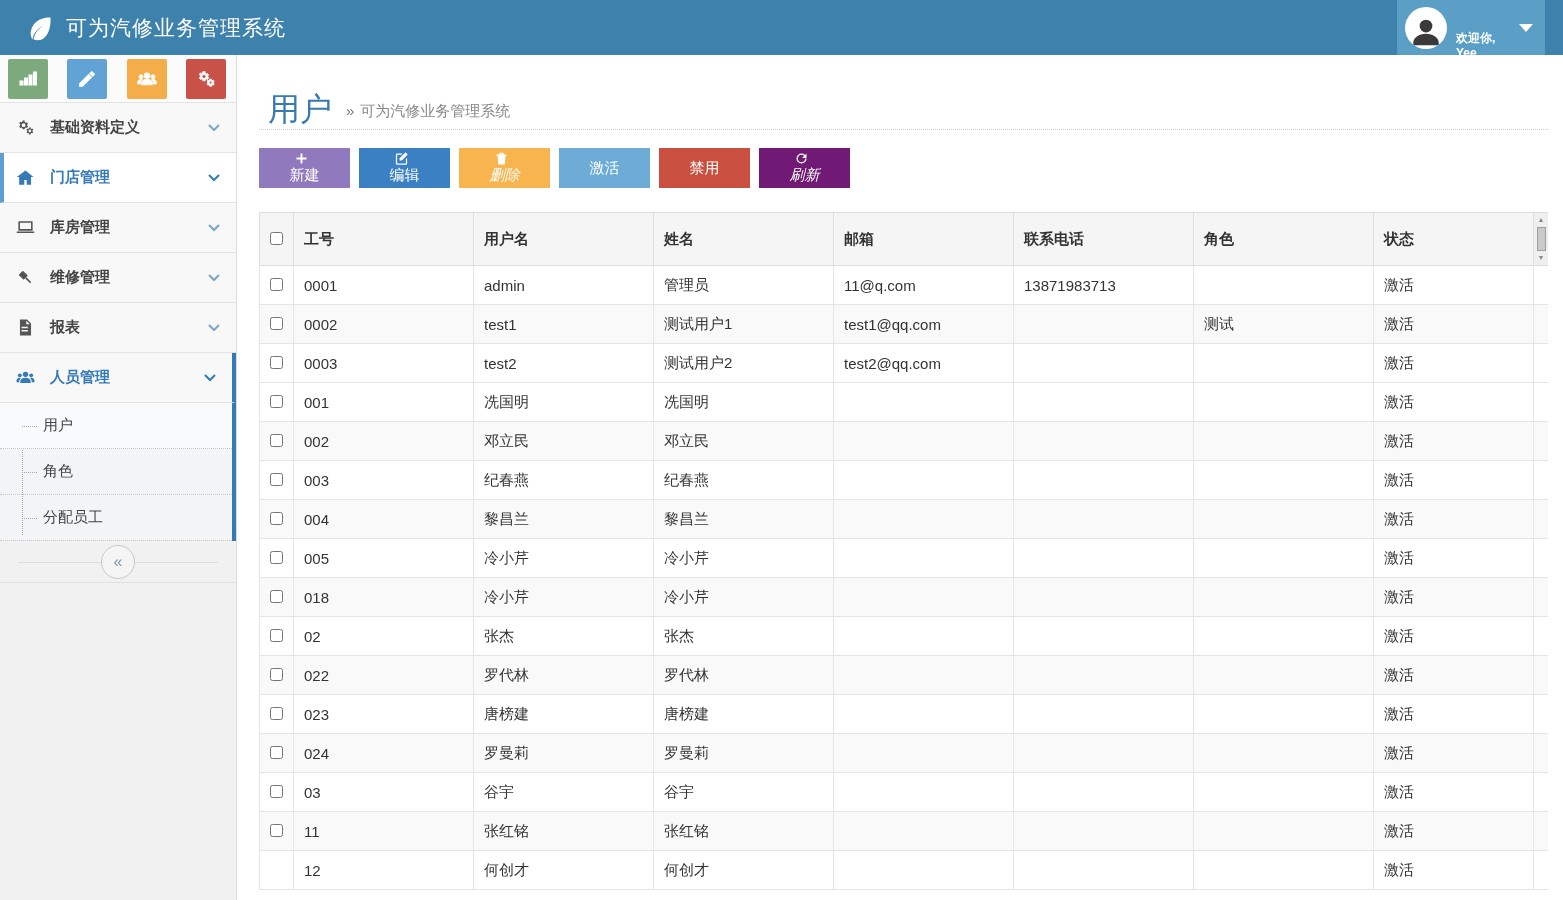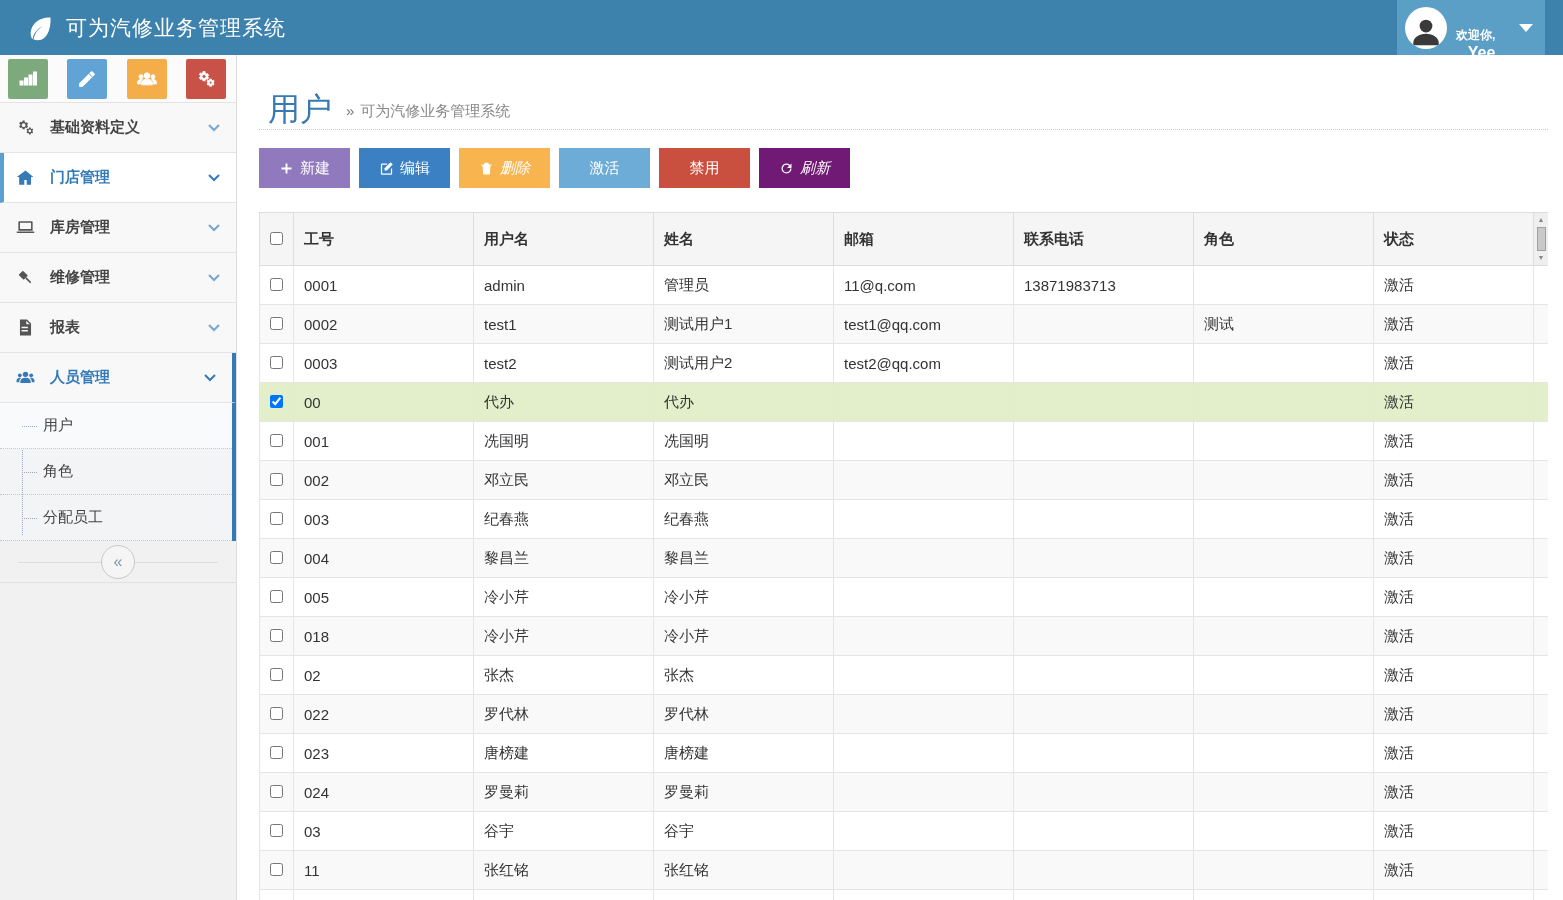--- a/index.html
+++ b/index.html
@@ -10,21 +10,21 @@
   
   .topbar { position:absolute; left:0; top:0; width:1563px; height:55px; background:#3d81ad; z-index:10; }
   .brand { display:flex; align-items:center; height:55px; padding-left:26px; }
   .brand .leaf { width:28px; height:28px; fill:#fff; margin-right:12px; }
   .brand-title { color:#fff; font-size:21px; font-weight:500; letter-spacing:1px; }
   .user-panel { position:absolute; right:18px; top:0; height:55px; width:148px; background:#5b9fc7; display:flex; align-items:center; padding:0 12px 0 8px; }
   .avatar { width:42px; height:42px; border-radius:50%; background:#fff; display:flex; align-items:center; justify-content:center; overflow:hidden; flex:none; }
   .avatar svg { width:34px; height:34px; fill:#3a3a3a; margin-top:6px; }
   .user-text { margin-left:9px; color:#fff; line-height:1.25;margin-top:36px; }
   .user-text .welcome { font-size:12px; font-weight:bold; }
-  .user-text .uname { font-size:16px; font-weight:bold;text-align:right; }
+  .user-text .uname { font-size:12px; font-weight:bold; }
   .caret-down { margin-left:auto; width:0; height:0; border-left:7px solid transparent; border-right:7px solid transparent; border-top:8px solid #fff; }
 
   
   .sidebar { position:absolute; left:0; top:55px; width:237px; bottom:0; background:#f1f1f1; border-right:1px solid #ddd; }
   .tiles { height:48px; padding:4px 0 0 8px; background:#fbfbfb; border-bottom:1px solid #e3e3e3; white-space:nowrap; }
   .tile { display:inline-flex; width:40px; height:40px; margin-right:15px; border-radius:2px; align-items:center; justify-content:center; cursor:pointer; }
   .tile svg { width:20px; height:20px; fill:#fff; stroke:#fff; }
   .tile-green { background:#7caa7c; } .tile-blue { background:#61a3d4; }
   .tile-orange { background:#f5ad49; } .tile-red { background:#c95248; }
 
@@ -52,21 +52,21 @@
   .collapse-btn { position:absolute; left:50%; top:50%; transform:translate(-50%,-50%); width:34px; height:34px; border-radius:50%; background:#f5f5f5; border:1px solid #c9c9c9; color:#8295a7; font-size:16px; display:flex; align-items:center; justify-content:center; cursor:pointer; }
 
   
   .main { position:absolute; left:237px; top:55px; right:0; bottom:0; background:#fff; overflow:hidden; }
   .page-header { margin:18px 15px 0 31px; height:52px; display:flex; align-items:flex-end; }
   .page-title { font-size:32px; color:#3779b2; font-weight:400; line-height:1; }
   .breadcrumb { margin-left:14px; margin-bottom:4px; font-size:15px; color:#888; }
   .breadcrumb .sep { margin-right:6px; color:#777; }
   .divider { margin:4px 15px 0 22px; border-top:1px dotted #ccc; }
   .toolbar { margin:18px 15px 0 22px; height:40px; display:flex; }
-  .tbtn { width:91px; height:40px; margin-right:9px; border:none; color:#fff; font-size:15px; font-family:inherit; display:flex; align-items:center; justify-content:center; cursor:pointer; }
+  .tbtn { width:91px; height:40px; margin-right:9px; border:none; color:#fff; font-size:15px; font-family:inherit; display:flex; align-items:center; justify-content:center; cursor:pointer;flex-direction:column; }
   .tbtn svg { width:15px; height:15px; margin-right:6px; fill:#fff; }
   .btn-new { background:#9079bc; } .btn-edit { background:#3a80c2; }
   .btn-delete { background:#f7b44f;font-style:italic; } .btn-activate { background:#6cacd7; }
   .btn-disable { background:#c94f3f; } .btn-refresh { background:#701a75;font-style:italic; }
 
   .table-wrap { margin:24px 0 0 22px; width:1289px; height:692px; overflow:hidden; }
   table.grid { width:1289px; table-layout:fixed; border-collapse:collapse; font-size:15px; }
   table.grid th, table.grid td { border:1px solid #ddd; padding:0 0 0 10px; text-align:left; overflow:hidden; white-space:nowrap; }
   table.grid th { height:52px; background:#f5f5f5; font-weight:bold; color:#333; }
   table.grid td { height:39px; border-color:#e5e5e5; border-top:none; color:#333; }
@@ -348,31 +348,20 @@
             <td class="col-check"><input type="checkbox" style=""></td>
             <td>0003</td>
             <td>test2</td>
             <td>测试用户2</td>
             <td>test2@qq.com</td>
             <td></td>
             <td></td>
             <td>激活</td>
             <td></td>
           </tr>
-          <tr class="selected">
-            <td class="col-check"><input type="checkbox" checked="" style=""></td>
-            <td>00</td>
-            <td>代办</td>
-            <td>代办</td>
-            <td></td>
-            <td></td>
-            <td></td>
-            <td>激活</td>
-            <td></td>
-          </tr>
           <tr class="">
             <td class="col-check"><input type="checkbox" style=""></td>
             <td>001</td>
             <td>冼国明</td>
             <td>冼国明</td>
             <td></td>
             <td></td>
             <td></td>
             <td>激活</td>
             <td></td>

